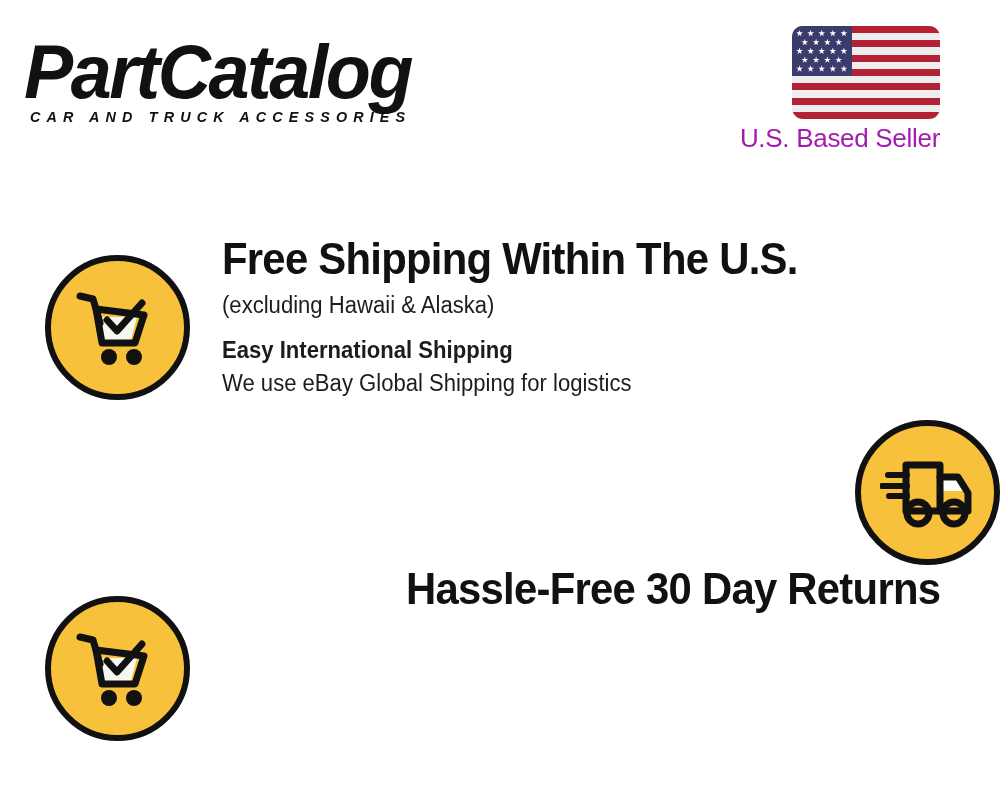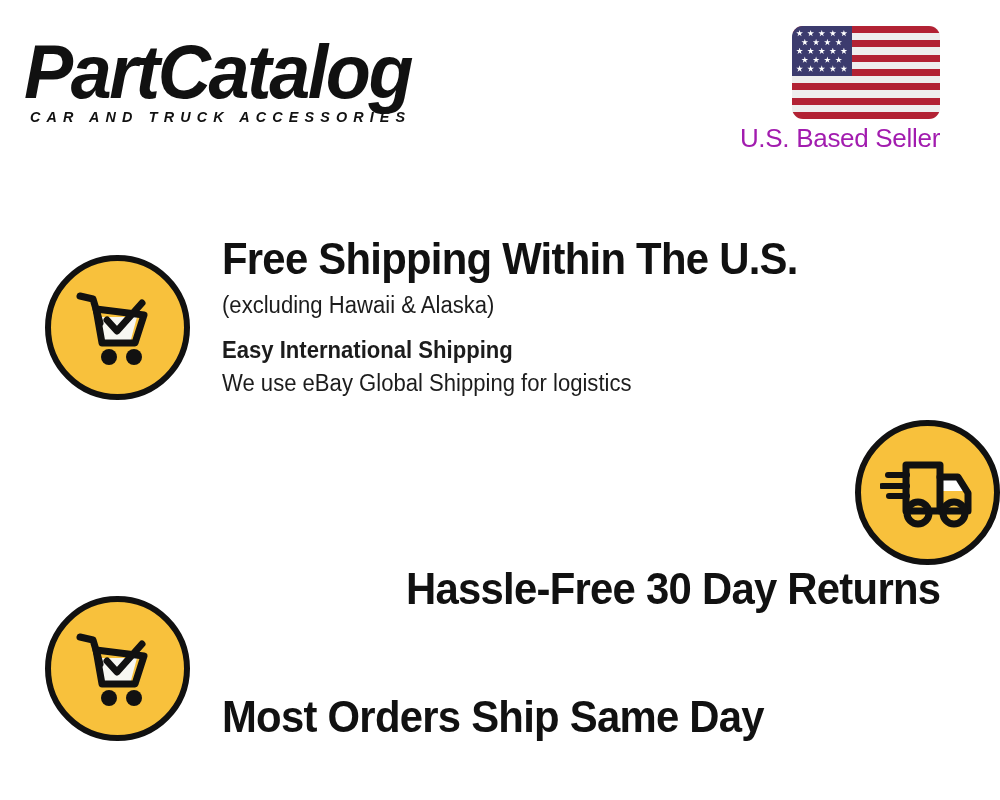--- a/index.html
+++ b/index.html
@@ -303,18 +303,15 @@
     <div class="icon-badge">
       <svg width="92" height="88" viewBox="0 0 92 88" aria-hidden="true">
         <polygon points="27,33 65,33 58,59 33,59" fill="#f7f7f2"></polygon>
         <path d="M8 12 L21 15 L24 25 L28 39" fill="none" stroke="#111111" stroke-width="7" stroke-linecap="round" stroke-linejoin="round"></path>
         <path d="M24 25 L72 31 L63 59 L30 59 L24 25" fill="none" stroke="#111111" stroke-width="7" stroke-linecap="round" stroke-linejoin="round"></path>
         <path d="M35 36 L45 47 L70 19" fill="none" stroke="#111111" stroke-width="7" stroke-linecap="round" stroke-linejoin="round"></path>
         <circle cx="37" cy="73" r="8" fill="#111111"></circle>
         <circle cx="62" cy="73" r="8" fill="#111111"></circle>
       </svg>
     </div>
-    <div class="feature-text">
-      <div class="feature-title">Most Orders Ship Same Day</div>
-    </div>
   </div>
 
 </div>
 
 </body></html>

